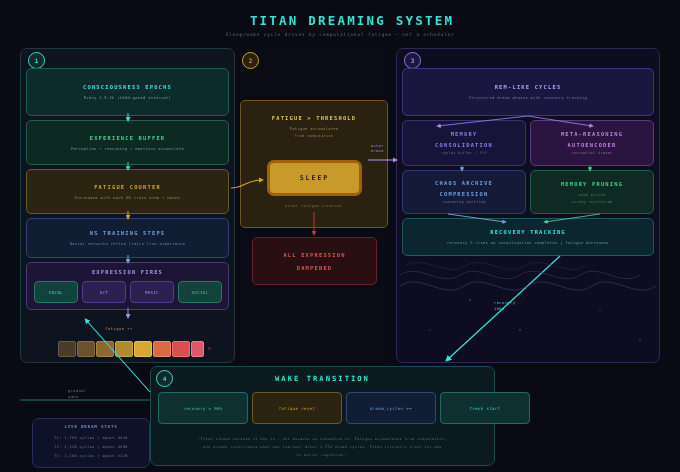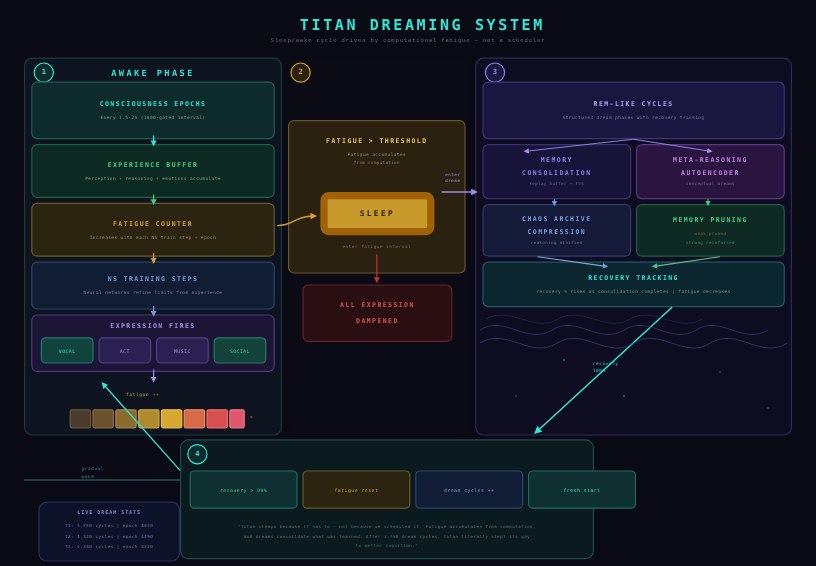--- a/index.html
+++ b/index.html
@@ -28,21 +28,20 @@
 
 <div id="stage">
 
   <div class="title">TITAN DREAMING SYSTEM</div>
   <div class="subtitle">Sleep/wake cycle driven by computational fatigue  —  not a scheduler</div>
 
   <div class="panel" style="left:20px;top:48px;width:215px;height:315px;background:#0d1420;border:1px solid #1d3a3a;"></div>
   <div class="badge" style="left:28px;top:52px;background:#0f2b2b;border:1px solid #2ee6d6;color:#2ee6d6;">
     <span>1</span>
   </div>
-  <div class="phdr" style="left:20px;top:56px;width:215px;color:#2ee6d6;">AWAKE PHASE</div>
 
   <div class="card" style="left:26px;top:68px;width:203px;height:48px;background:#0e2b2b;border:1px solid #1f5a52;">
     <div class="ct" style="color:#2ee6d6;">CONSCIOUSNESS EPOCHS</div>
     <div class="cs" style="color:#7fbcb4;">Every 1.5-2h (1000-gated interval)</div>
   </div>
 
   <div class="card" style="left:26px;top:120px;width:203px;height:45px;background:#0d2a22;border:1px solid #1f6045;">
     <div class="ct" style="color:#3fd18b;">EXPERIENCE BUFFER</div>
     <div class="cs" style="color:#79b79a;">Perception + reasoning + emotions accumulate</div>
   </div>
@@ -90,21 +89,21 @@
   <div class="panel" style="left:240px;top:48px;width:150px;height:315px;background:#0b0b16;border:1px solid #0b0b16;"></div>
   <div class="badge" style="left:242px;top:52px;background:#2a2110;border:1px solid #d9a02b;color:#d9a02b;">
     <span>2</span>
   </div>
 
   <div class="card" style="left:240px;top:100px;width:148px;height:128px;background:#2a2110;border:1px solid #6b5520;justify-content:flex-start;padding-top:14px;">
     <div class="ct" style="color:#e8c25a;">FATIGUE &gt; THRESHOLD</div>
     <div class="cs" style="color:#b09a66;">Fatigue accumulates</div>
     <div class="cs2" style="color:#b09a66;">from computation</div>
   </div>
-  <div class="card" style="left:267px;top:160px;width:95px;height:36px;background:#c79a2b;border:6px solid #a16207;border-radius:7px;">
+  <div class="card" style="left:267px;top:160px;width:95px;height:36px;background:#c79a2b;border:3px solid #a16207;border-radius:7px;">
     <div class="ct" style="color:#2a2110;font-size:6.5px;letter-spacing:2px;">SLEEP</div>
   </div>
   <div class="lbl" style="left:240px;top:204px;width:148px;text-align:center;color:#8a7440;font-size:3.5px;">enter fatigue interval</div>
 
   <div class="card" style="left:252px;top:237px;width:125px;height:48px;background:#2a0f12;border:1px solid #6b2026;">
     <div class="ct" style="color:#d9544f;">ALL EXPRESSION</div>
     <div class="ct" style="color:#d9544f;margin-top:7px;">DAMPENED</div>
   </div>
 
   <div class="lbl" style="left:371px;top:144px;color:#a98ce8;font-size:3.4px;line-height:5px;white-space:pre;">enter
@@ -149,20 +148,21 @@
     <div class="cs" style="color:#6fa8a8;">recovery % rises as consolidation completes  |  fatigue decreases</div>
   </div>
 
   <div class="lbl" style="left:494px;top:300px;color:#2ee6d6;font-size:3.6px;line-height:6px;white-space:pre;">recovery
 100%</div>
 
   <div class="panel" style="left:150px;top:366px;width:345px;height:100px;background:#0a1a1e;border:1px solid #1d4a50;"></div>
   <div class="badge" style="left:156px;top:370px;background:#0f2b2b;border:1px solid #2ee6d6;color:#2ee6d6;">
     <span>4</span>
   </div>
+  <div class="phdr" style="left:150px;top:374px;width:345px;color:#2ee6d6;">WAKE TRANSITION</div>
 
   <div class="chip" style="left:158px;top:392px;width:90px;height:32px;background:#0f3030;border:1px solid #1f6a62;color:#3fd18b;">
     <span>recovery &gt; 90%</span>
   </div>
   <div class="chip" style="left:252px;top:392px;width:90px;height:32px;background:#2a2410;border:1px solid #6b5a20;color:#d9a02b;">
     <span>fatigue reset</span>
   </div>
   <div class="chip" style="left:346px;top:392px;width:90px;height:32px;background:#111d35;border:1px solid #2e4672;color:#6f9fe0;">
     <span>dream_cycles ++</span>
   </div>

